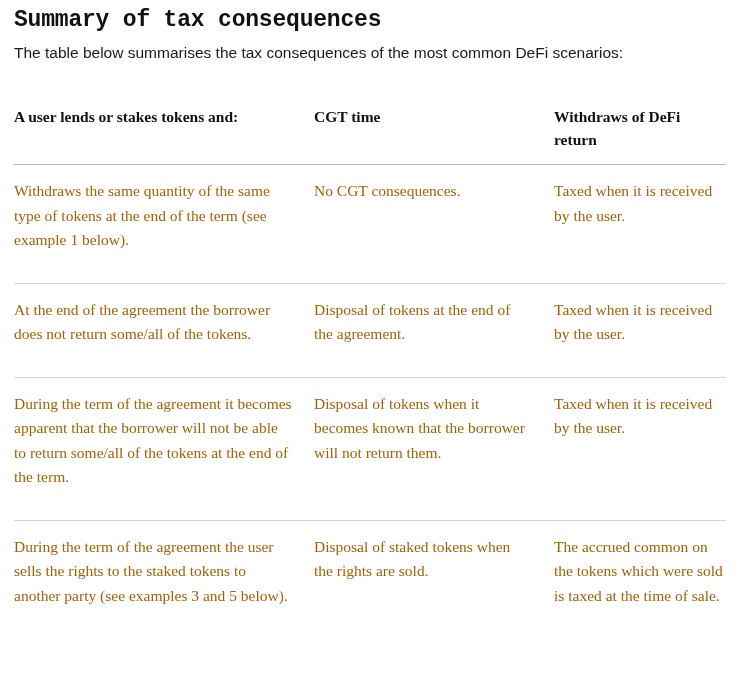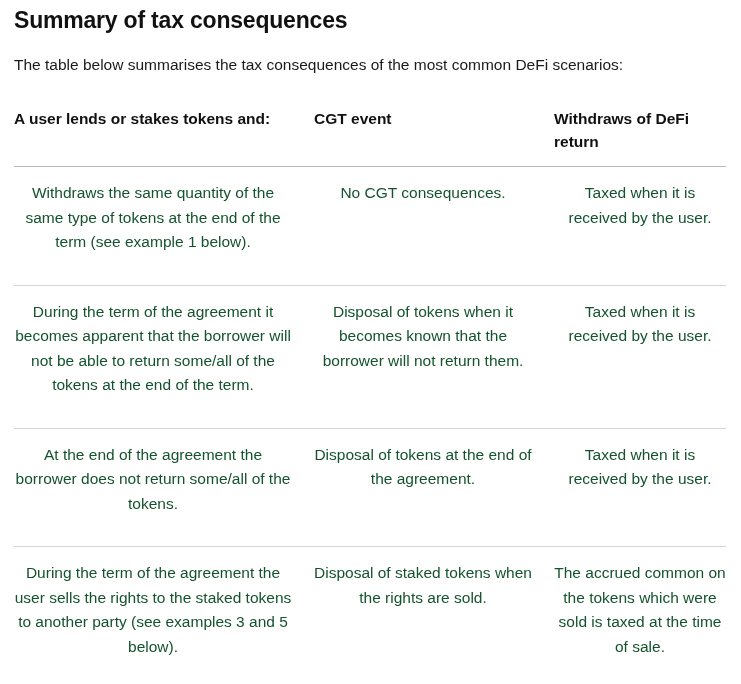--- a/index.html
+++ b/index.html
@@ -20,56 +20,58 @@
     height: 684px;
     padding: 0 16px 0 14px;
   }
   .page-title {
     font-size: 23px;
     font-weight: bold;
     letter-spacing: -0.2px;
     margin: 6px 0 0 0;
     line-height: 1.25;
     color: #111111;
+    font-family: Liberation Mono, monospace;
   }
   .intro {
     font-size: 15.5px;
     line-height: 1.55;
-    margin: 18px 0 0 0;
+    margin: 6px 0 0 0;
     color: #1a1a1a;
     max-width: 650px;
   }
   table.tax-table {
     width: 712px;
     border-collapse: collapse;
-    margin-top: 30px;
+    margin-top: 40px;
     table-layout: fixed;
+    font-family: Liberation Serif, serif;
   }
   table.tax-table col.c1 { width: 300px; }
   table.tax-table col.c2 { width: 240px; }
   table.tax-table col.c3 { width: 172px; }
   table.tax-table th {
     text-align: left;
     vertical-align: top;
     font-size: 15.5px;
     font-weight: bold;
     line-height: 1.5;
     padding: 0 22px 13px 0;
     border-bottom: 1px solid #b9b9b9;
     color: #111111;
   }
   table.tax-table td {
-    text-align: center;
+    text-align: left;
     vertical-align: top;
     font-size: 15.5px;
     font-weight: normal;
     line-height: 1.58;
     padding: 14px 22px 30px 0;
     border-bottom: 1px solid #d4d4d4;
-    color: #14532d;
+    color: #a16207;
   }
   table.tax-table tr:last-child td {
     border-bottom: none;
   }
   table.tax-table td:last-child,
   table.tax-table th:last-child {
     padding-right: 0;
   }
 </style>
 </head>
@@ -83,38 +85,38 @@
 
   <table class="tax-table">
     <colgroup>
       <col class="c1">
       <col class="c2">
       <col class="c3">
     </colgroup>
     <thead>
       <tr>
         <th>A user lends or stakes tokens and:</th>
-        <th>CGT event</th>
+        <th>CGT time</th>
         <th>Withdraws of DeFi return</th>
       </tr>
     </thead>
     <tbody>
       <tr>
         <td>Withdraws the same quantity of the same type of tokens at the end of the term (see example 1 below).</td>
         <td>No CGT consequences.</td>
         <td>Taxed when it is received by the user.</td>
       </tr>
       <tr>
-        <td>During the term of the agreement it becomes apparent that the borrower will not be able to return some/all of the tokens at the end of the term.</td>
-        <td>Disposal of tokens when it becomes known that the borrower will not return them.</td>
+        <td>At the end of the agreement the borrower does not return some/all of the tokens.</td>
+        <td>Disposal of tokens at the end of the agreement.</td>
         <td>Taxed when it is received by the user.</td>
       </tr>
       <tr>
-        <td>At the end of the agreement the borrower does not return some/all of the tokens.</td>
-        <td>Disposal of tokens at the end of the agreement.</td>
+        <td>During the term of the agreement it becomes apparent that the borrower will not be able to return some/all of the tokens at the end of the term.</td>
+        <td>Disposal of tokens when it becomes known that the borrower will not return them.</td>
         <td>Taxed when it is received by the user.</td>
       </tr>
       <tr>
         <td>During the term of the agreement the user sells the rights to the staked tokens to another party (see examples 3 and 5 below).</td>
         <td>Disposal of staked tokens when the rights are sold.</td>
         <td>The accrued common on the tokens which were sold is taxed at the time of sale.</td>
       </tr>
     </tbody>
   </table>
 

